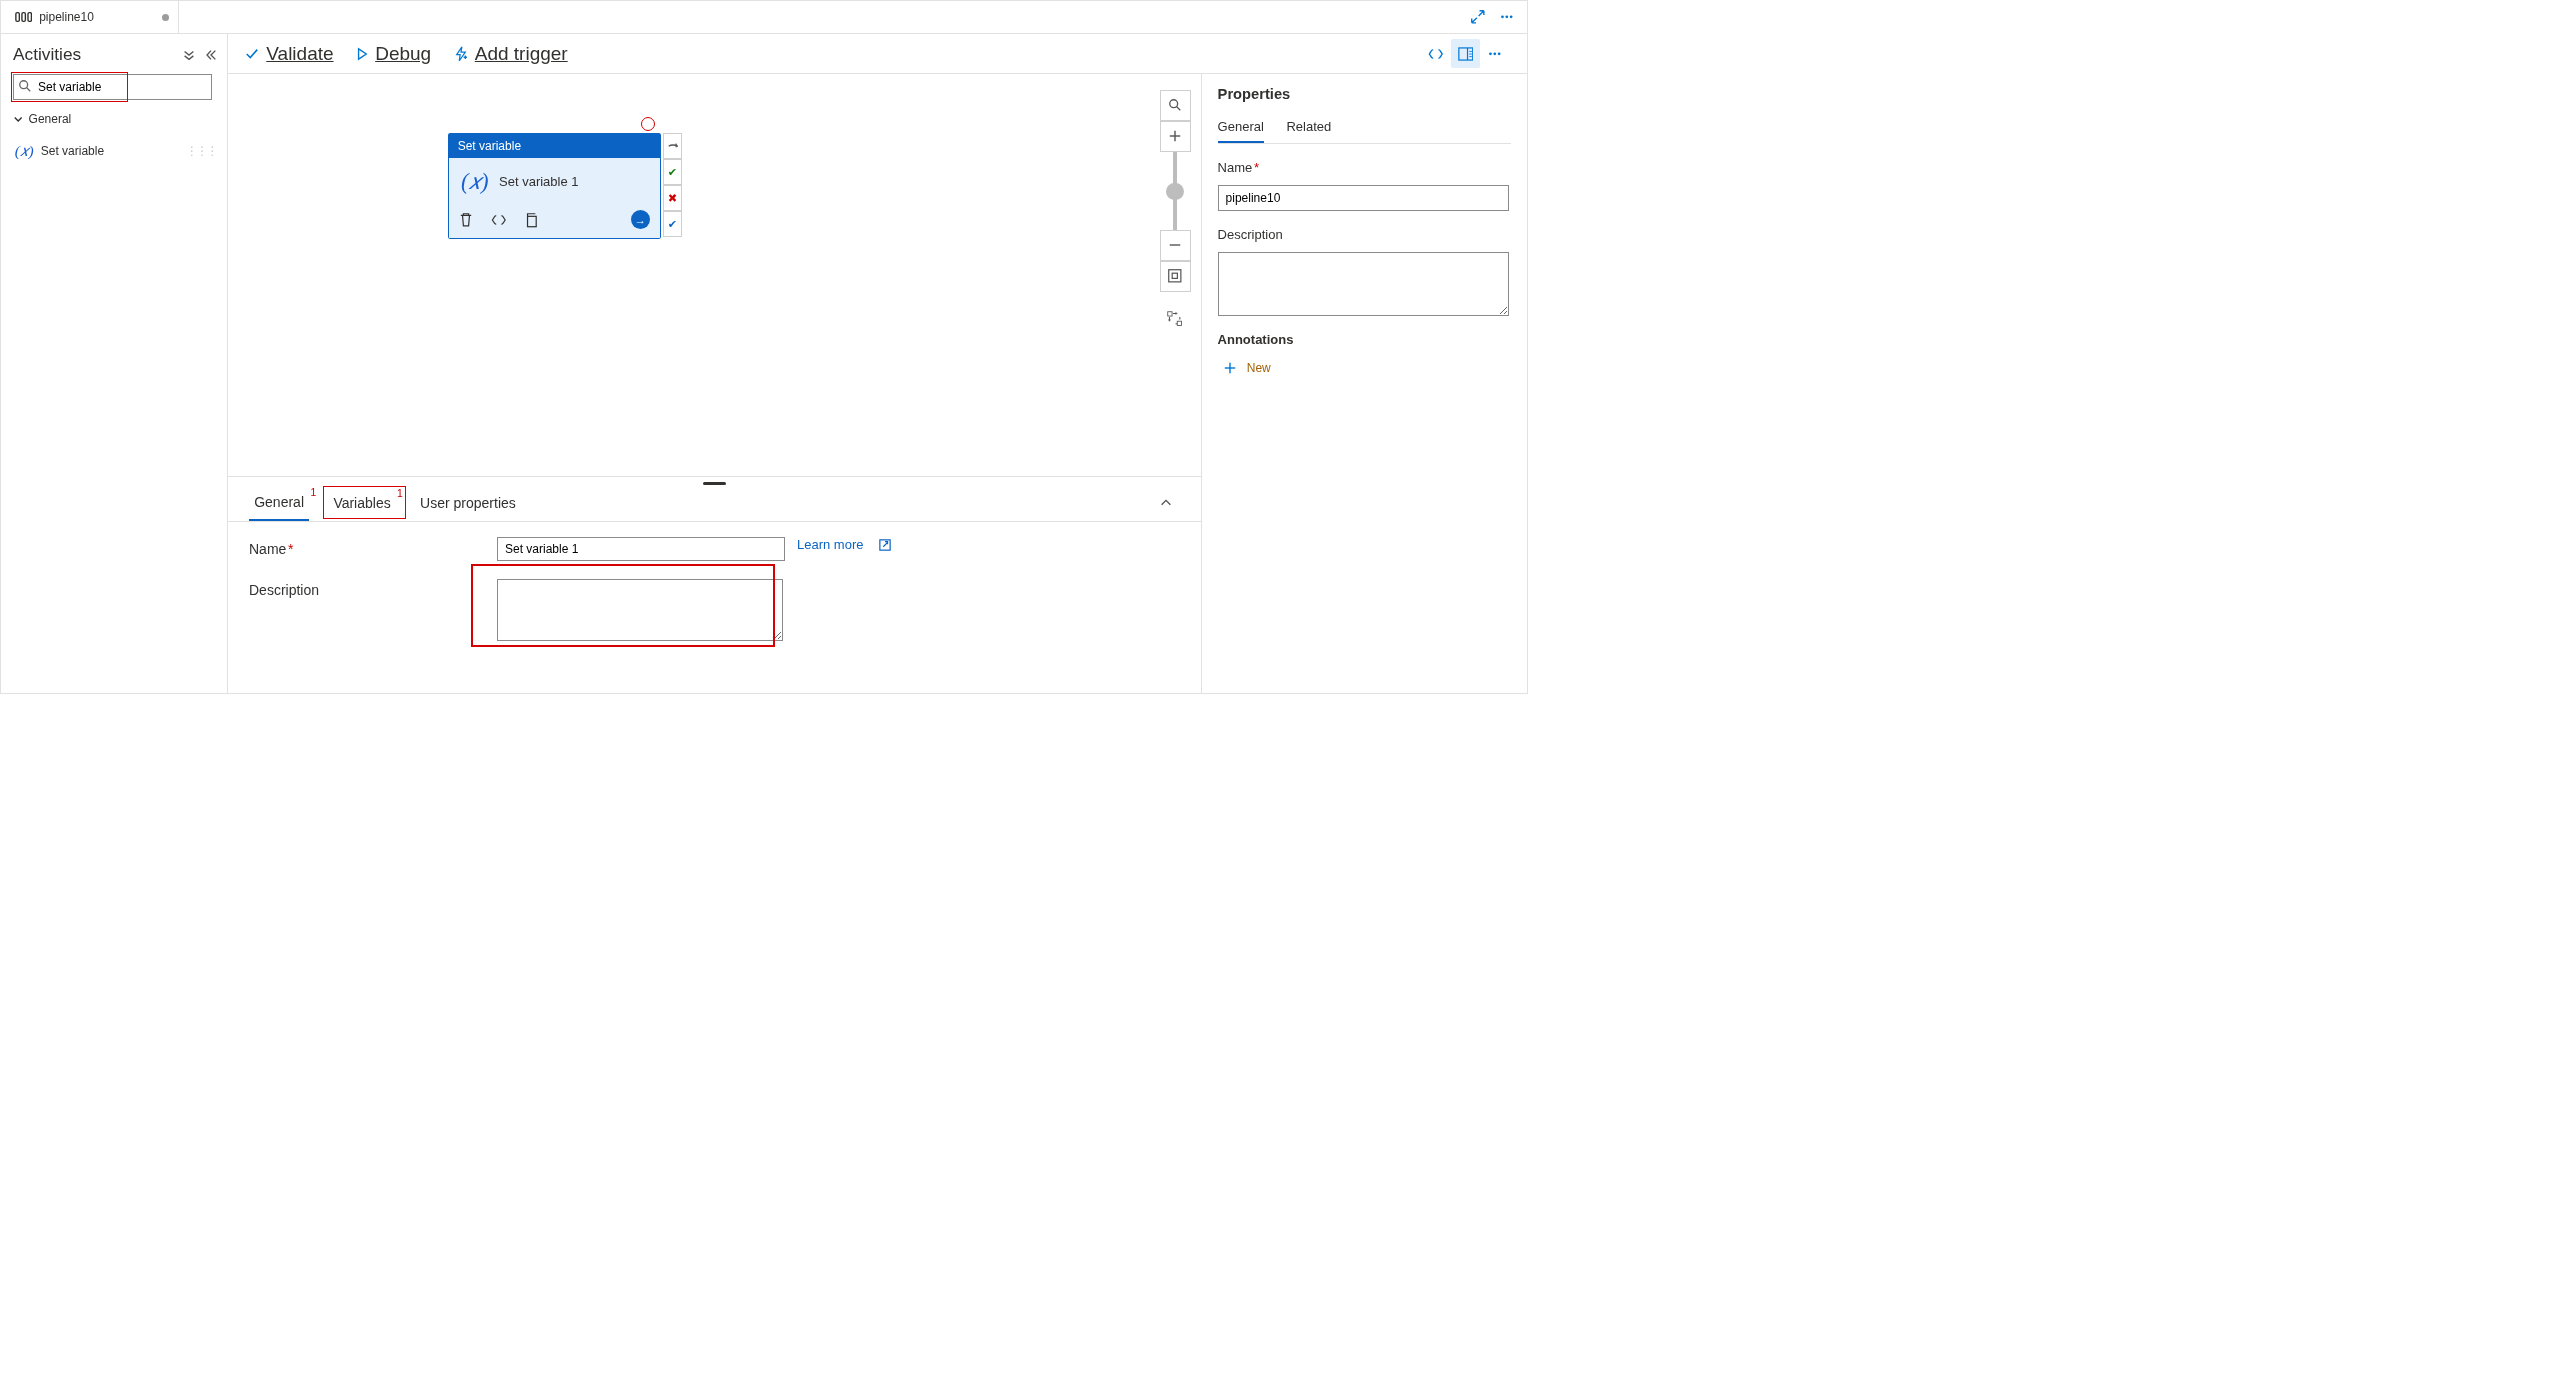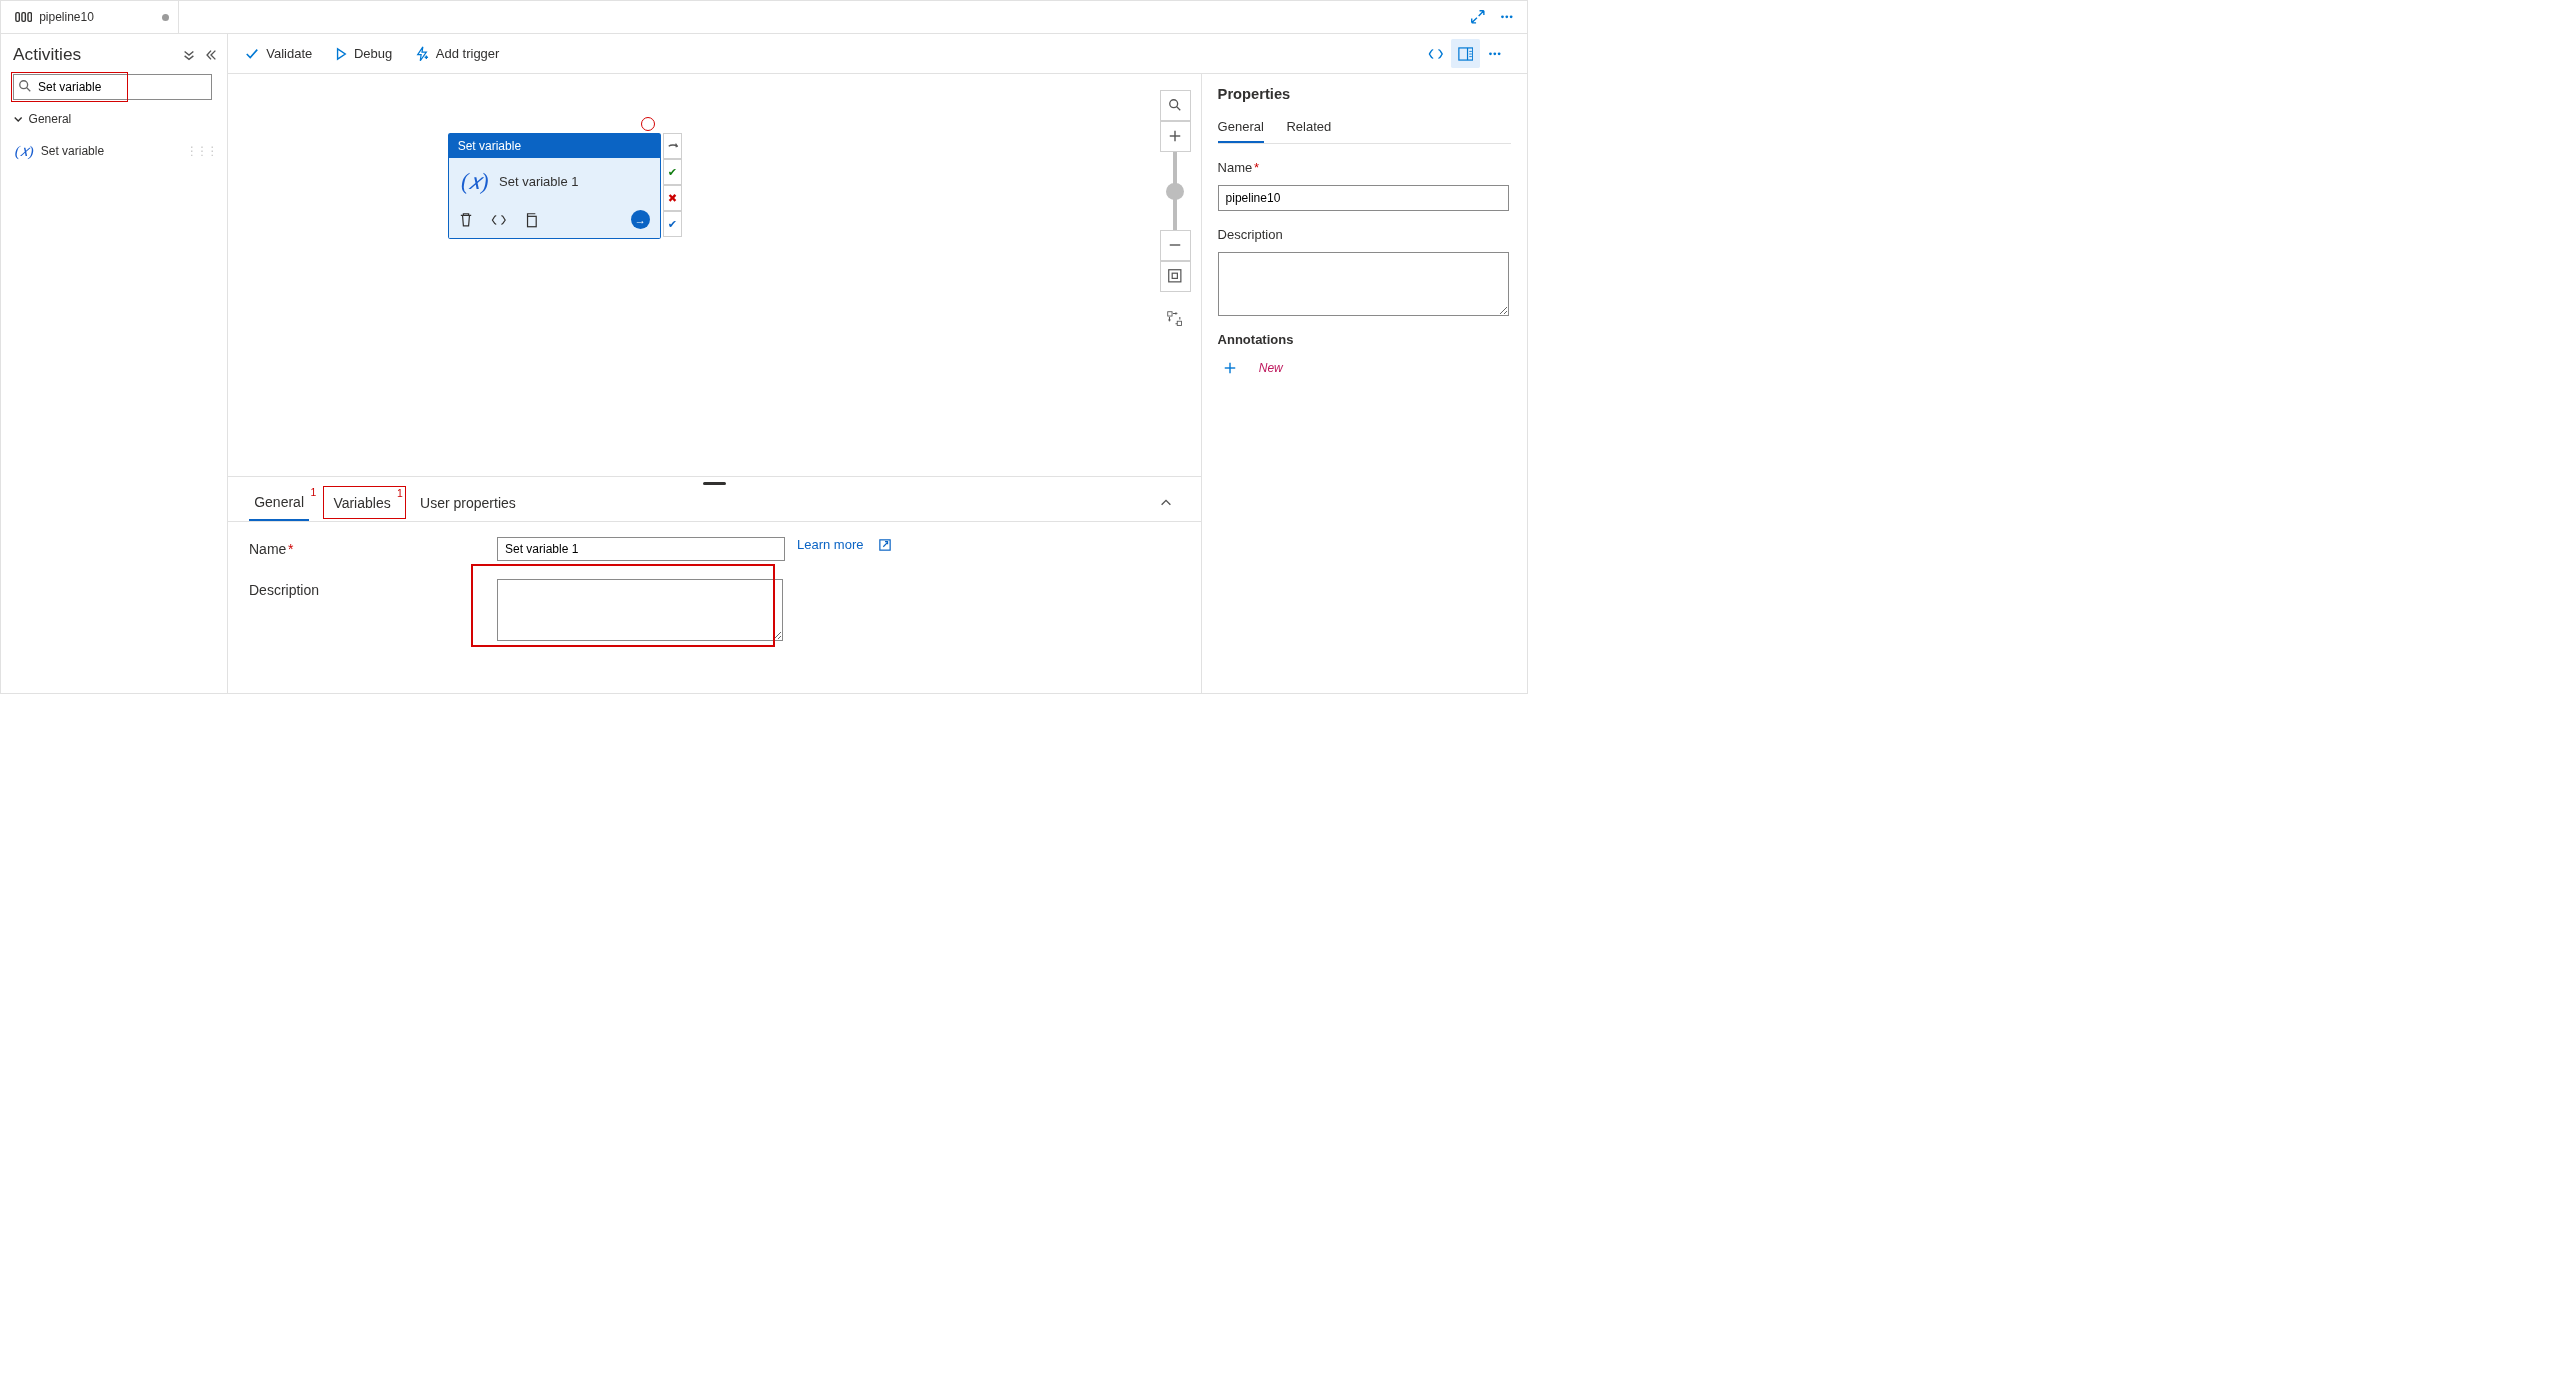--- a/index.html
+++ b/index.html
@@ -27,21 +27,21 @@
   .section-head { display:flex; align-items:center; gap:5.2px; cursor:pointer; padding:3.5px 0; }
   .activity-row { display:flex; align-items:center; gap:7px; padding:3.5px 1.7px; cursor:grab; }
   .var-x { color:#1a5fd0; font-style:italic; font-family:"Times New Roman",serif; font-size:15.6px; }
   .drag-handle { margin-left:auto; color:#c8c8c8; letter-spacing:-1.7px; }
 
   
   .maincol { flex:1; display:flex; flex-direction:column; min-width:0; }
 
   
   .toolbar { display:flex; align-items:center; gap:22.6px; height:40px; padding:0 17.3px; border-bottom:0.9px solid #e1e1e1; }
-  .tool-btn { display:flex; align-items:center; gap:7px; cursor:pointer; font-size:13px; }
+  .tool-btn { display:flex; align-items:center; gap:7px; cursor:pointer; font-size:19px;text-decoration:underline; }
   .toolbar-spacer { flex:1; }
   .toolbar-right { display:flex; gap:0; align-items:center; }
   .tb-icon { width:29.5px; height:29.5px; display:flex; align-items:center; justify-content:center; color:#0078d4; cursor:pointer; border-radius:1.7px; }
   .tb-icon.selected { background:#e1eefc; }
 
   
   .canvas-wrap { flex:1; display:flex; min-height:0; }
   .canvas { flex:1; position:relative; background:#fff; }
   .canvas-controls { position:absolute; right:10.4px; top:15.6px; display:flex; flex-direction:column; align-items:center; gap:0; }
   .cc-btn { width:31px; height:31px; border:0.9px solid #cfcfcf; display:flex; align-items:center; justify-content:center; background:#fff; cursor:pointer; color:#444; }
@@ -66,21 +66,21 @@
   
   .props { width:326px; border-left:0.9px solid #e1e1e1; padding:12px 15.6px; display:flex; flex-direction:column; gap:10.4px; }
   .props-title { font-size:14.7px; font-weight:700; }
   .props-tabs { display:flex; gap:22.6px; border-bottom:0.9px solid #e1e1e1; }
   .props-tab { padding:7px 0; cursor:pointer; font-size:13px; }
   .props-tab.active { border-bottom:2.6px solid #0b64c4; font-weight:400; }
   .field-label { font-size:13px; margin-top:5.2px; }
   .req-star { color:#c00; margin-left:1.7px; }
   .text-input { width:291px; height:26px; border:0.9px solid #8a8a8a; padding:1.7px 7px; font-size:12px; }
   .textarea { width:291px; height:64px; border:0.9px solid #8a8a8a; resize:both; font-size:12px; padding:3.5px 5.2px; }
-  .ann-new { display:flex; align-items:center; gap:22px; color:#be185d; cursor:pointer; padding:3.5px 0 0 5.2px;font-style:italic; }
+  .ann-new { display:flex; align-items:center; gap:10px; color:#a16207; cursor:pointer; padding:3.5px 0 0 5.2px; }
 
   
   .bottom { border-top:0.9px solid #e1e1e1; display:flex; flex-direction:column; }
   .bottom-handle { height:8.7px; display:flex; justify-content:center; align-items:flex-end; }
   .bottom-handle div { width:22.6px; height:3.5px; background:#323130; border-radius:1.7px; }
   .bottom-tabs { display:flex; align-items:center; padding:0 21px; border-bottom:0.9px solid #e1e1e1; position:relative; }
   .btab { position:relative; padding:8.7px 5.2px; margin-right:19px; cursor:pointer; font-size:14px; }
   .btab.active { border-bottom:2.6px solid #0b64c4; }
   .sup1 { position:absolute; top:1.7px; right:-7px; color:#c00; font-size:10.4px; }
   .btab-highlight { position:absolute; border:1.7px solid #d40202; pointer-events:none; }

